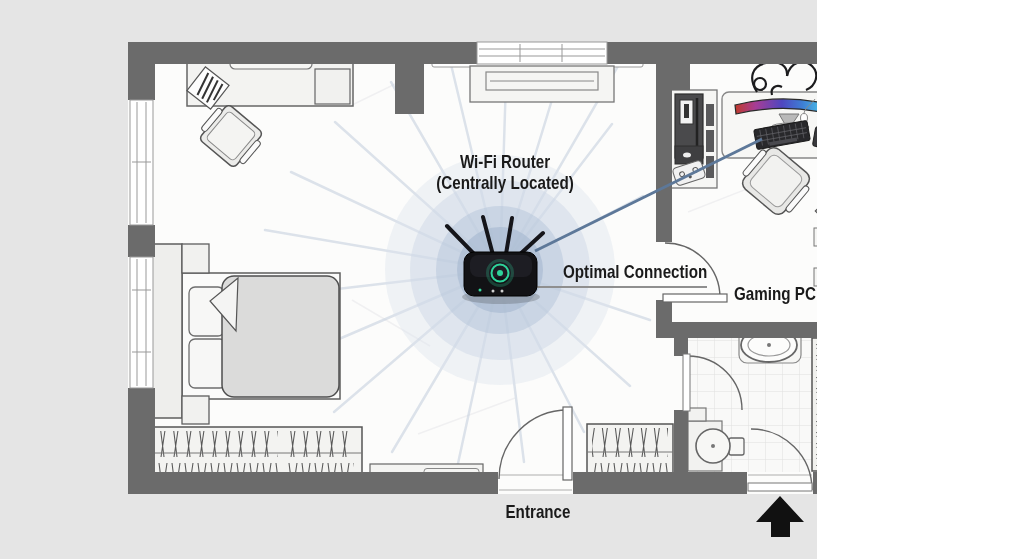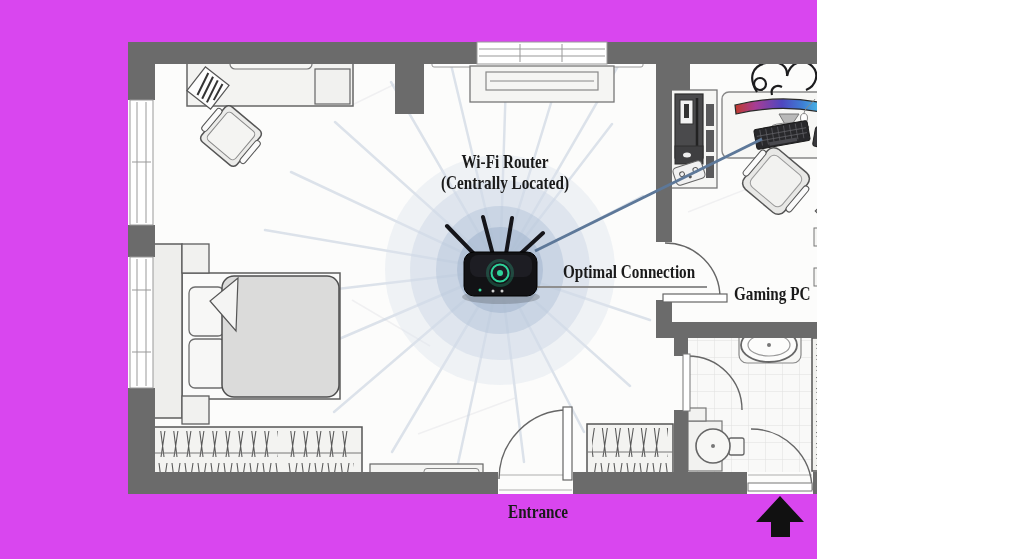--- a/index.html
+++ b/index.html
@@ -1,17 +1,17 @@
 <!DOCTYPE html>
 <html><head>
 <meta charset="utf-8">
 <style>
   html,body{margin:0;padding:0;background:#ffffff;}
-  #stage{position:relative;width:817px;height:559px;background:#d946ef;overflow:hidden;
-         font-family:Liberation Serif, serif;}
+  #stage{position:relative;width:817px;height:559px;background:#e5e5e5;overflow:hidden;
+         font-family:Liberation Sans, sans-serif;}
   #plan-svg{position:absolute;left:0;top:0;}
   .lbl{position:absolute;font-weight:700;color:#1a1a1a;white-space:nowrap;}
   #wifi-label{left:375px;top:151px;width:260px;text-align:center;font-size:19px;line-height:21px;
               transform:scaleX(.8);transform-origin:center top;}
   #optimal-label{left:563px;top:261px;font-size:19px;transform:scaleX(.8);transform-origin:left center;}
   #gamingpc-label{left:734px;top:283px;font-size:19px;transform:scaleX(.8);transform-origin:left center;}
   #entrance-label{left:468px;top:501px;width:140px;text-align:center;font-size:19px;
                   transform:scaleX(.8);transform-origin:center top;}
 </style>
 </head>

